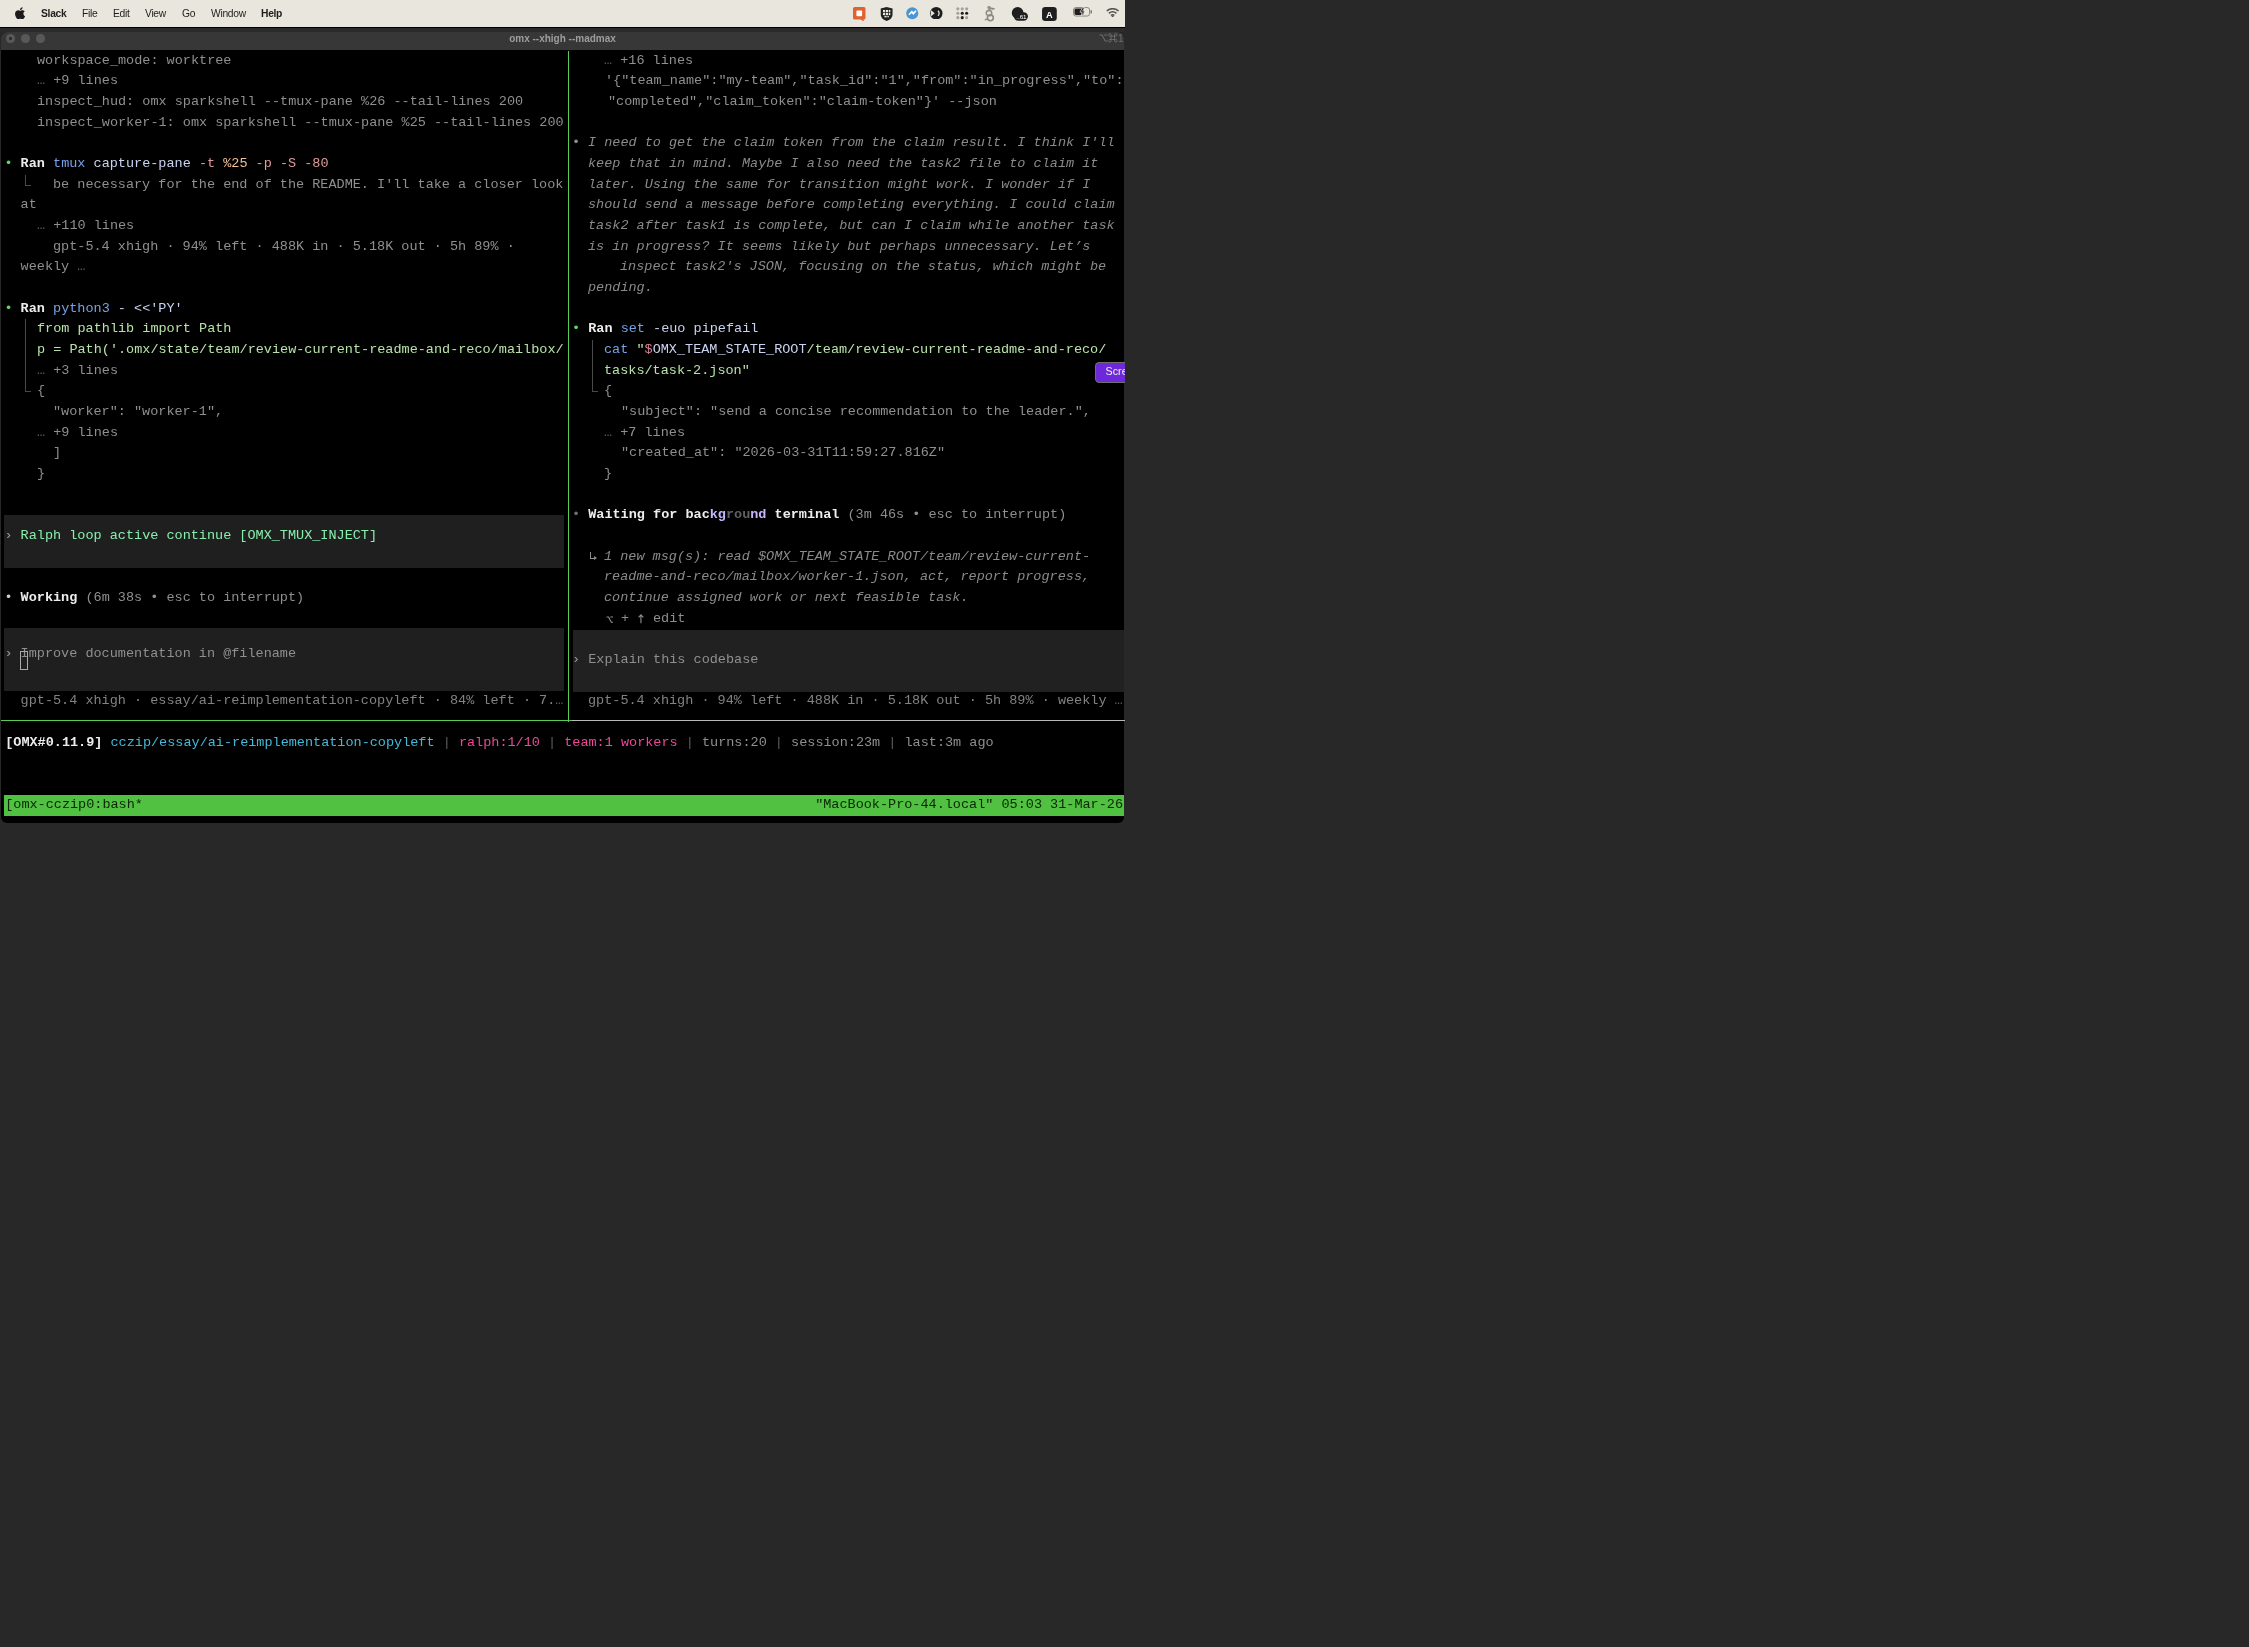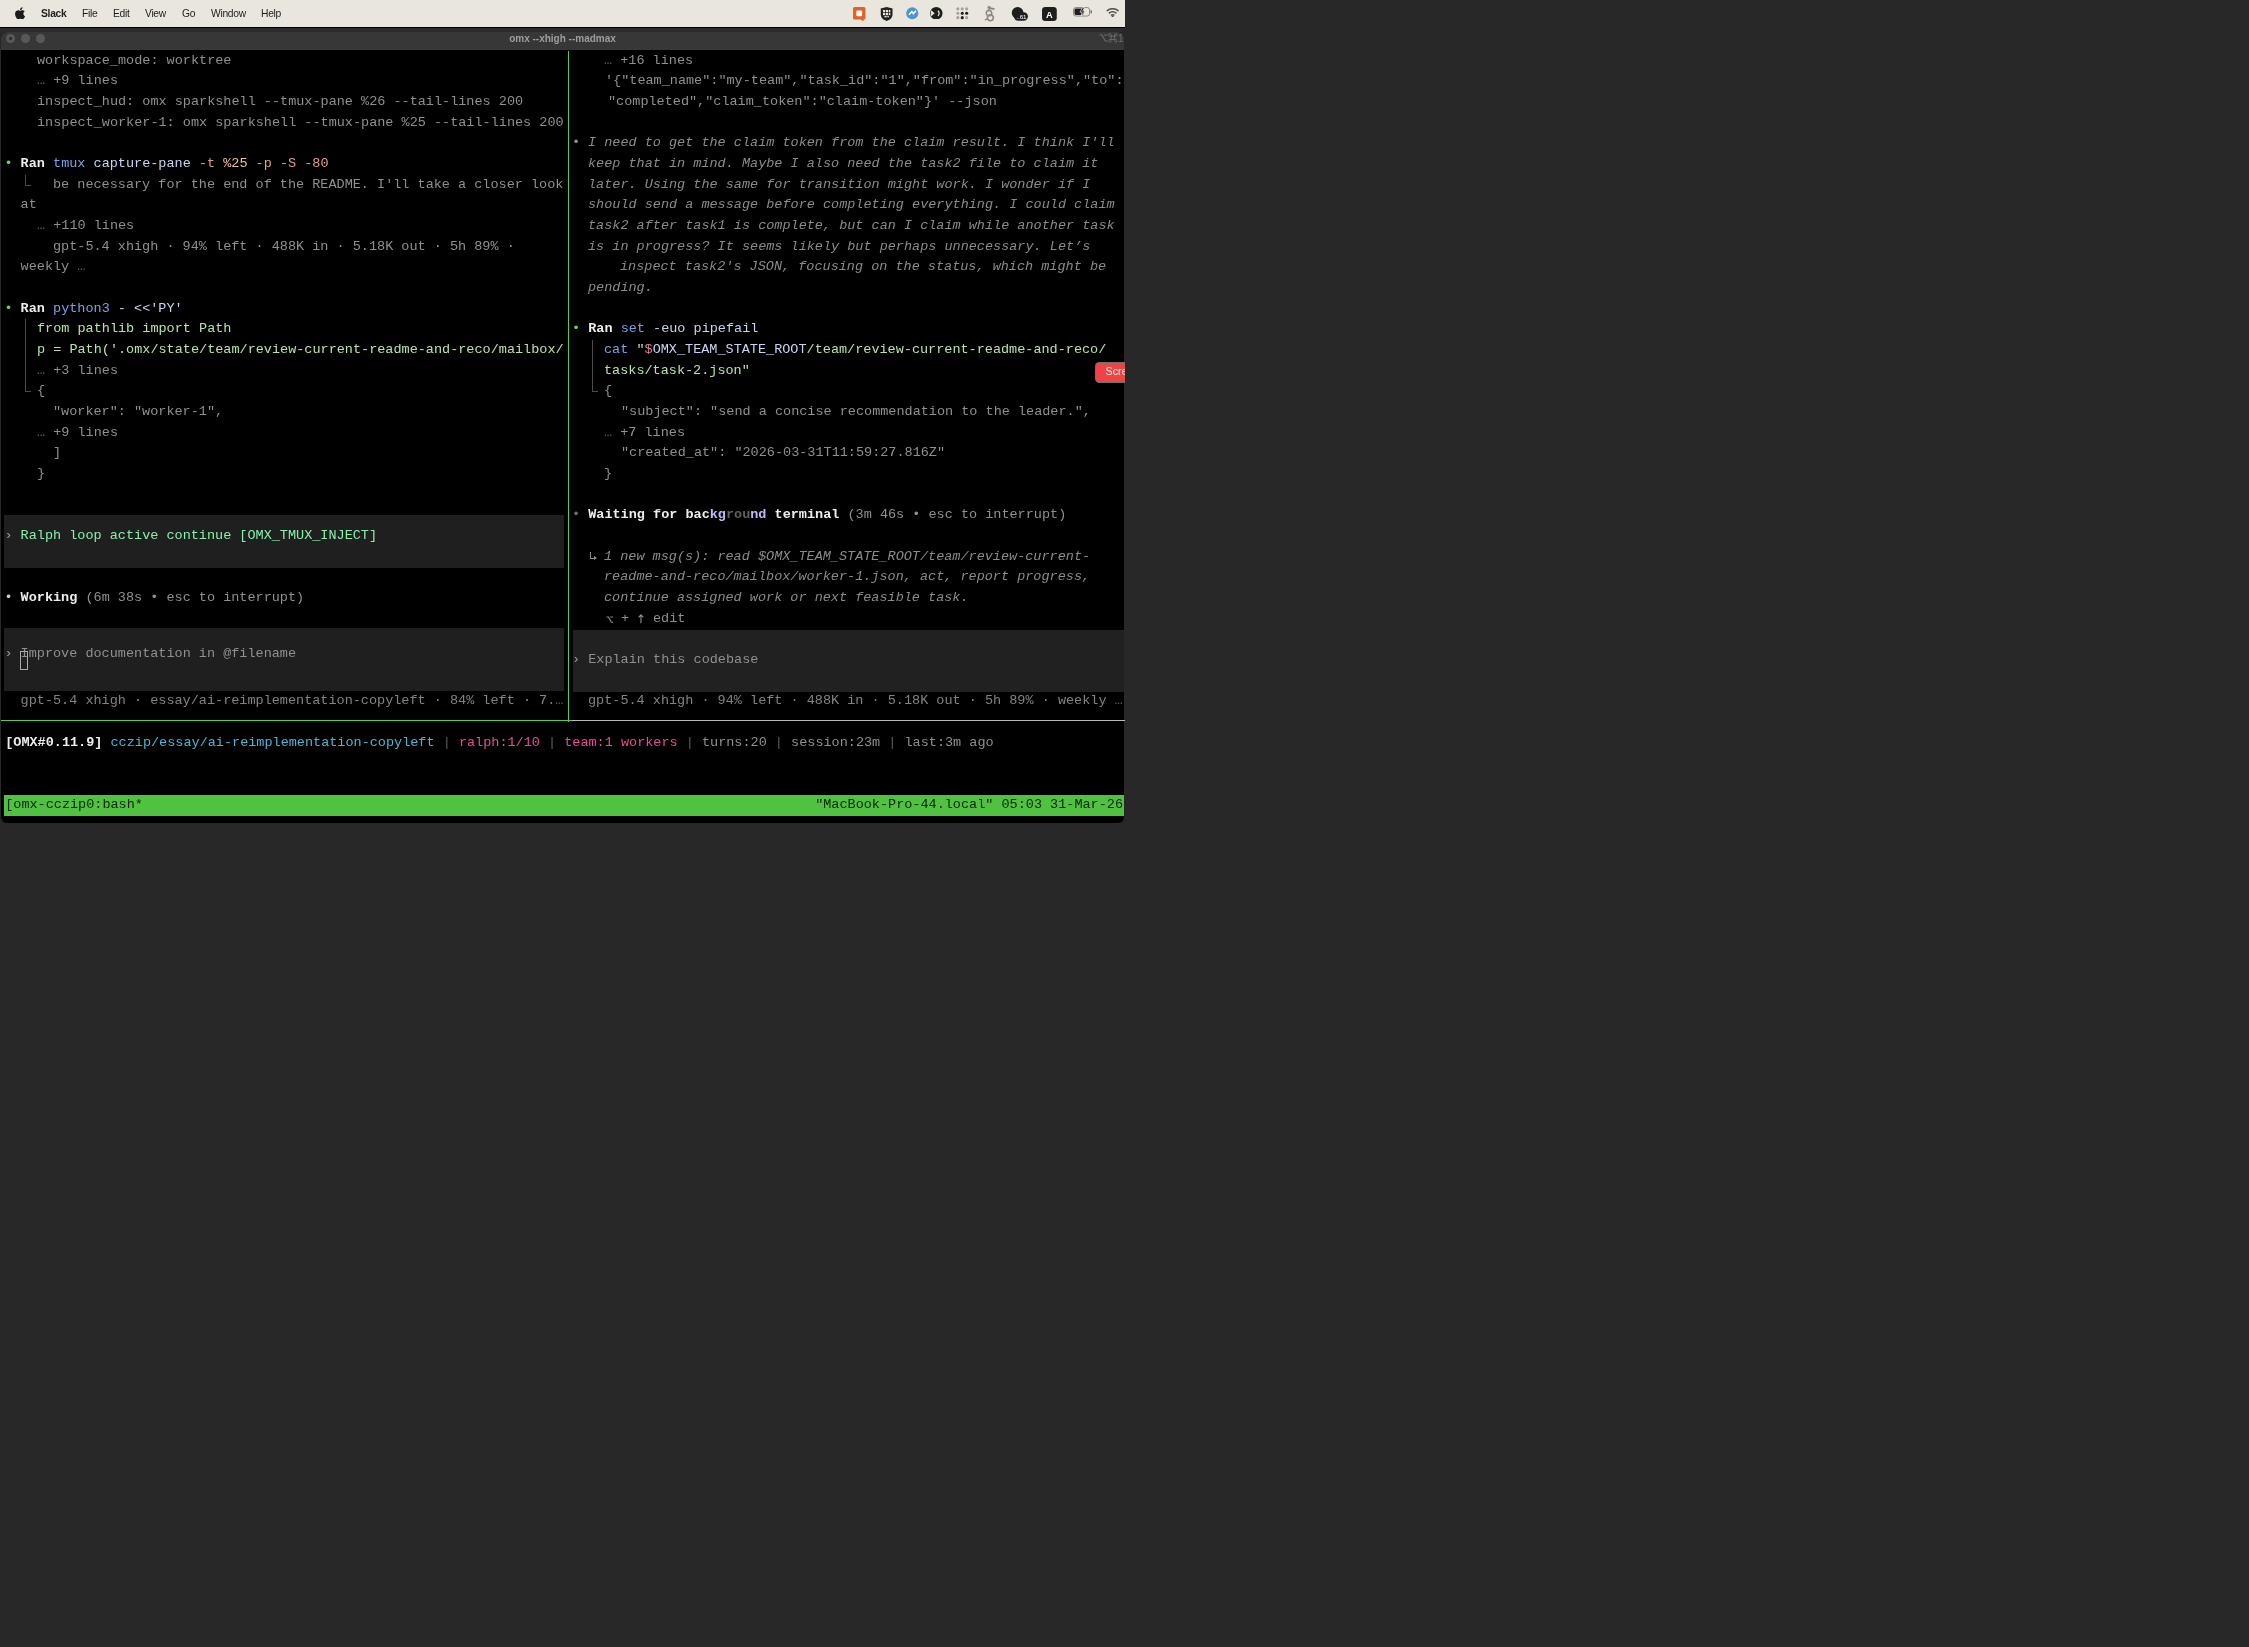--- a/index.html
+++ b/index.html
@@ -118,21 +118,21 @@
 <svg style="position:absolute;left:606px;top:616px" width="7.4" height="7.4" viewBox="0 0 10 10">
     <path d="M0.7 1.3 H3.4 L7.2 8.4 H9.5 M5.8 1.3 H9.5" stroke="#8e8e8e" stroke-width="1.5" fill="none"></path>
   </svg>
 <div class="ln" style="left:621px;top:609px"><span class="g">+</span></div>
 <svg style="position:absolute;left:638px;top:614px" width="5.9" height="9.6" viewBox="0 0 8 13">
     <path d="M4 12.5 V1.5 M0.8 4.6 L4 1.2 L7.2 4.6" stroke="#8e8e8e" stroke-width="1.5" fill="none"></path>
   </svg>
 <div class="ln" style="left:653px;top:609px"><span class="g">edit</span></div>
 
 <div style="position:absolute;left:20.4px;top:651px;width:7.8px;height:19px;border:1px solid #a9a9a9;box-sizing:border-box"></div>
-<div style="position:absolute;left:1095px;top:362px;width:37px;height:19px;background:#ef4444;border:1.1px solid #6e6e6e;border-radius:4.4px 0 0 4.4px;border-right:none">
+<div style="position:absolute;left:1095px;top:362px;width:37px;height:19px;background:#6d28d9;border:1.1px solid #6e6e6e;border-radius:4.4px 0 0 4.4px;border-right:none">
     <div style="position:absolute;left:9.6px;top:0;line-height:17.7px;font-size:10.7px;color:#efefef;font-family:'Liberation Sans',sans-serif">Scre</div>
   </div>
 <div style="position:absolute;left:3.7px;top:795px;width:1120px;height:20.7px;background:#50c140">
     <div class="ln" style="left:1.5px;top:0px"><span style="color:#0b2506">[omx-cczip0:bash*</span></div>
     <div class="ln" style="right:0.7px;top:0px"><span style="color:#0b2506">"MacBook-Pro-44.local" 05:03 31-Mar-26</span></div>
   </div>
 
 <svg style="position:absolute;left:1099px;top:34px" width="8.9" height="8" viewBox="0 0 12 11">
     <path d="M0.5 1.5 H4 L8.5 9.5 H11.5 M7 1.5 H11.5" stroke="#6f6f6f" stroke-width="1.4" fill="none"></path>
   </svg>
@@ -144,21 +144,21 @@
 <div id="menubar">
 <svg style="position:absolute;left:15px;top:6.6px" width="10.3" height="12.5" viewBox="0 0 14 17">
       <path fill="#1b1b1b" d="M11.4 9.1c0-2.1 1.7-3.1 1.8-3.2-1-1.4-2.5-1.6-3-1.6-1.3-.1-2.5.8-3.2.8-.7 0-1.7-.8-2.8-.7C2.8 4.5 1.5 5.3.8 6.5c-1.5 2.5-.4 6.2 1 8.2.7 1 1.5 2.1 2.6 2.1 1 0 1.4-.7 2.7-.7 1.3 0 1.6.7 2.8.7 1.1 0 1.9-1 2.6-2 .8-1.2 1.1-2.3 1.2-2.4-.1 0-2.2-.9-2.3-3.3zM9.4 2.9c.6-.7 1-1.7.9-2.7-.9 0-1.9.6-2.5 1.3-.5.6-1 1.6-.9 2.6 1 .1 2-.5 2.5-1.2z"></path>
     </svg>
 <div class="mi" style="left:41px;font-weight:700">Slack</div>
 <div class="mi" style="left:82px;font-weight:400">File</div>
 <div class="mi" style="left:113px;font-weight:400">Edit</div>
 <div class="mi" style="left:145px;font-weight:400">View</div>
 <div class="mi" style="left:182px;font-weight:400">Go</div>
 <div class="mi" style="left:211px;font-weight:400">Window</div>
-<div class="mi" style="left:261px;font-weight:400">Help</div>
+<div class="mi" style="left:261px;font-weight:700">Help</div>
 
 <svg style="position:absolute;left:853px;top:6.6px" width="12.5" height="14" viewBox="0 0 17 19">
  <path fill="#e2622d" d="M2.2 0h12.6A2.2 2.2 0 0 1 17 2.2v12.6a2.2 2.2 0 0 1-2.2 2.2H14l1.6 3.4-5.2-3.4H2.2A2.2 2.2 0 0 1 0 14.8V2.2A2.2 2.2 0 0 1 2.2 0z"></path>
  <rect x="4.6" y="4.6" width="7.8" height="7.8" rx="1.6" fill="#fff"></rect>
 </svg>
 
 <svg style="position:absolute;left:880px;top:6.6px" width="13.3" height="14" viewBox="0 0 18 19">
  <path fill="#222" d="M9 0l8 2v8c0 5-4 8-8 9-4-1-8-4-8-9V2z"></path>
  <g fill="#e9e6dd">
         <rect x="4" y="4" width="3" height="3"></rect>

